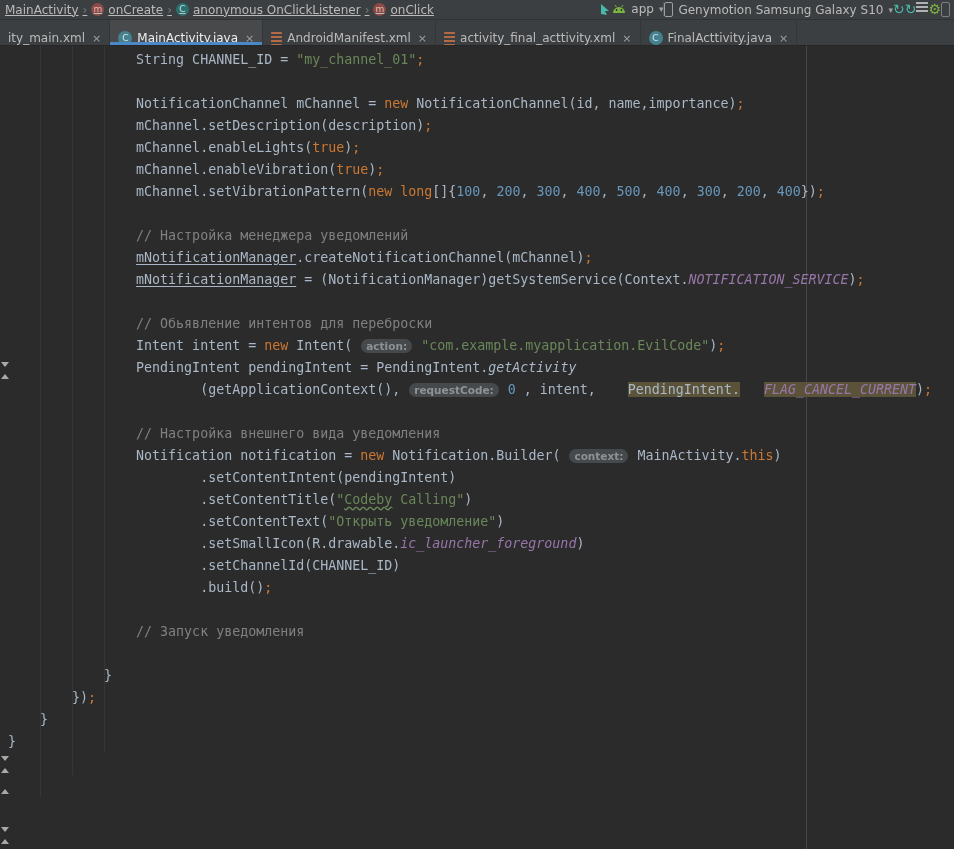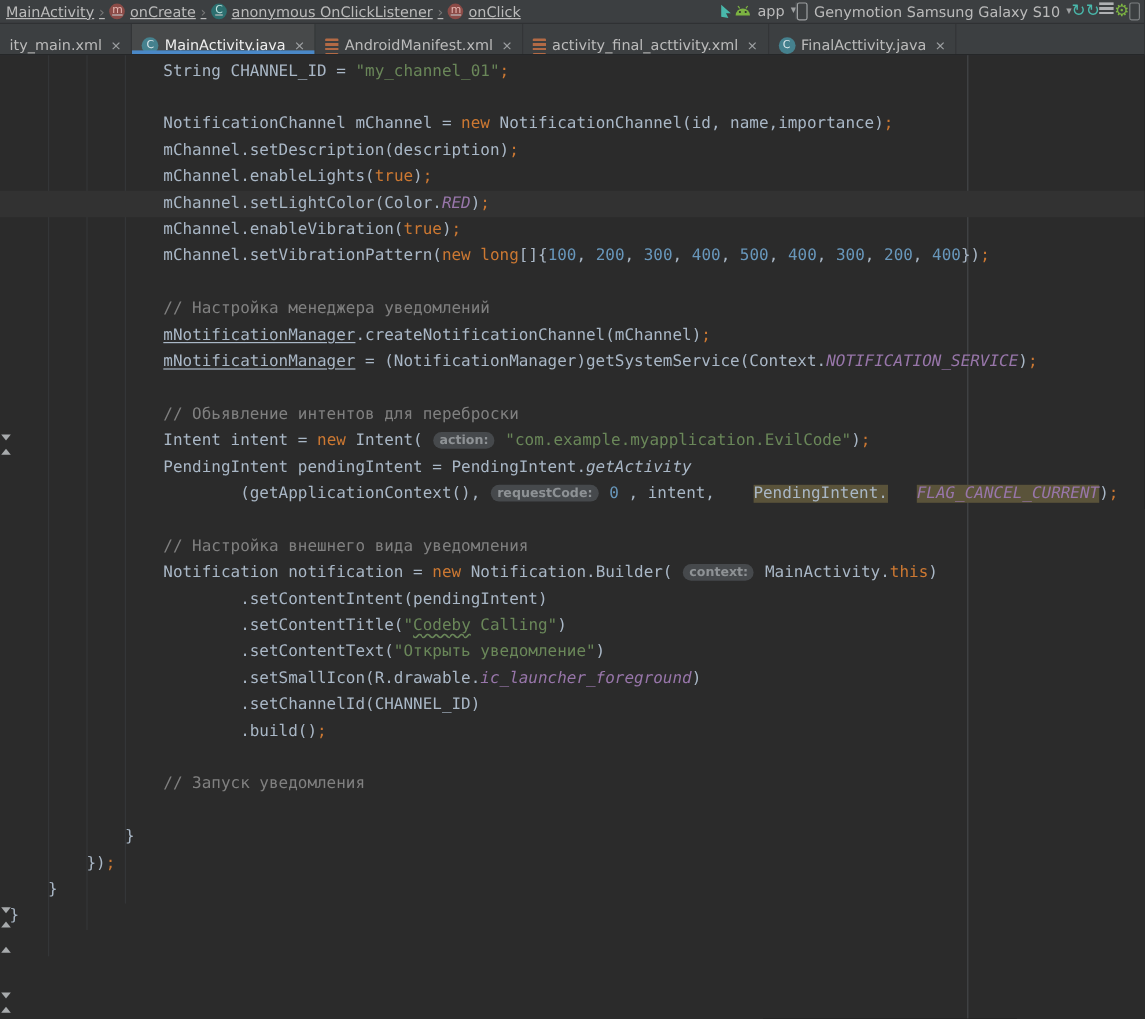--- a/index.html
+++ b/index.html
@@ -157,21 +157,20 @@
     <div class="margin-guide"></div>
     <div class="iguide" style="left:40px; height:751px;"></div>
     <div class="iguide" style="left:72px; height:729px;"></div>
     <div class="iguide" style="left:104px; height:707px;"></div>
     <div class="code">
         <div class="line"><span class="tk-d">                String CHANNEL_ID = </span><span class="tk-s">"my_channel_01"</span><span class="tk-k">;</span></div>
         <div class="line"></div>
         <div class="line"><span class="tk-d">                NotificationChannel mChannel = </span><span class="tk-k">new</span><span class="tk-d"> NotificationChannel(id, name,importance)</span><span class="tk-k">;</span></div>
         <div class="line"><span class="tk-d">                mChannel.setDescription(description)</span><span class="tk-k">;</span></div>
         <div class="line"><span class="tk-d">                mChannel.enableLights(</span><span class="tk-k">true</span><span class="tk-d">)</span><span class="tk-k">;</span></div>
-        <div class="line caret"><span class="tk-d">                mChannel.setLightColor(Color.</span><span class="tk-f">RED</span><span class="tk-d">)</span><span class="tk-k">;</span></div>
         <div class="line"><span class="tk-d">                mChannel.enableVibration(</span><span class="tk-k">true</span><span class="tk-d">)</span><span class="tk-k">;</span></div>
         <div class="line"><span class="tk-d">                mChannel.setVibrationPattern(</span><span class="tk-k">new</span><span class="tk-d"> </span><span class="tk-k">long</span><span class="tk-d">[]{</span><span class="tk-n">100</span><span class="tk-d">, </span><span class="tk-n">200</span><span class="tk-d">, </span><span class="tk-n">300</span><span class="tk-d">, </span><span class="tk-n">400</span><span class="tk-d">, </span><span class="tk-n">500</span><span class="tk-d">, </span><span class="tk-n">400</span><span class="tk-d">, </span><span class="tk-n">300</span><span class="tk-d">, </span><span class="tk-n">200</span><span class="tk-d">, </span><span class="tk-n">400</span><span class="tk-d">})</span><span class="tk-k">;</span></div>
         <div class="line"></div>
         <div class="line"><span class="tk-c">                // Настройка менеджера уведомлений</span></div>
         <div class="line"><span class="tk-d">                </span><span class="tk-u">mNotificationManager</span><span class="tk-d">.createNotificationChannel(mChannel)</span><span class="tk-k">;</span></div>
         <div class="line"><span class="tk-d">                </span><span class="tk-u">mNotificationManager</span><span class="tk-d"> = (NotificationManager)getSystemService(Context.</span><span class="tk-f">NOTIFICATION_SERVICE</span><span class="tk-d">)</span><span class="tk-k">;</span></div>
         <div class="line"></div>
         <div class="line"><span class="tk-c">                // Обьявление интентов для переброски</span></div>
         <div class="line"><span class="tk-d">                Intent intent = </span><span class="tk-k">new</span><span class="tk-d"> Intent( </span><span class="tk-h">action:</span><span class="tk-d"> </span><span class="tk-s">"com.example.myapplication.EvilCode"</span><span class="tk-d">)</span><span class="tk-k">;</span></div>
         <div class="line"><span class="tk-d">                PendingIntent pendingIntent = PendingIntent.</span><span class="tk-im">getActivity</span></div>

